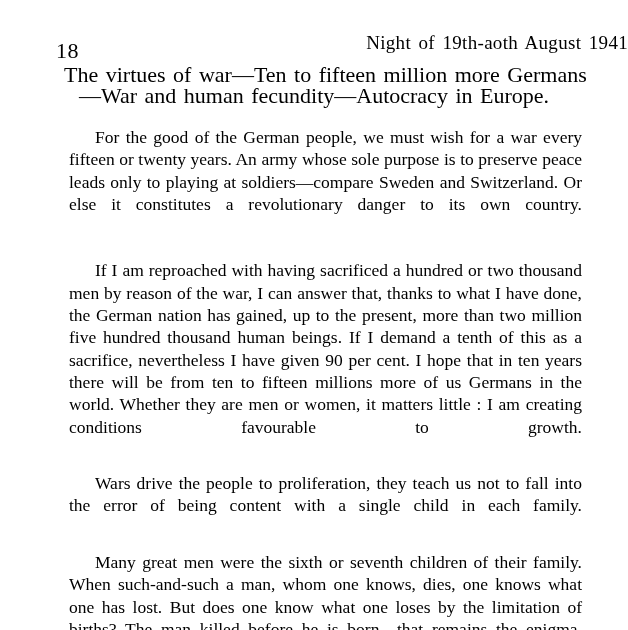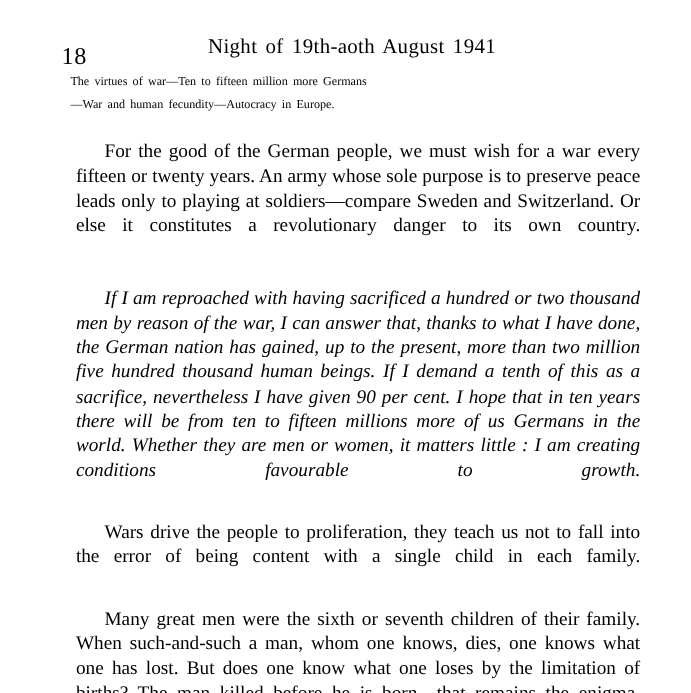--- a/index.html
+++ b/index.html
@@ -37,37 +37,37 @@
     font-size: 22px;
     font-weight: normal;
     letter-spacing: 0.5px;
     line-height: 26px;
   }
   .head-title {
     position: absolute;
     left: 0;
     top: 0;
     width: 628px;
-    text-align: center;
+    text-align: right;
     font-size: 19px;
     line-height: 26px;
     letter-spacing: 0.3px;
     word-spacing: 2.5px;
     padding-left: 12px;
     box-sizing: border-box;
   }
 
   
   .summary {
     position: absolute;
     left: 64px;
     top: 64px;
     width: 500px;
-    text-align: left;
-    font-size: 11px;
+    text-align: center;
+    font-size: 22px;
     line-height: 21px;
     word-spacing: 2px;
   }
   .summary-line {
     display: block;
     white-space: nowrap;
   }
 
   
   .body-text {
@@ -80,21 +80,20 @@
     margin: 12px;
     font-size: 17.5px;
     line-height: 22.3px;
     text-align: justify;
     text-indent: 26px;
     -webkit-hyphens: none;
     hyphens: none;
   }
   p.para.gap-before {
     margin-top: 22px;
-    font-style: italic;
   }
   
   p.para::after {
     content: "";
     display: inline-block;
     width: 100%;
   }
 </style>
 </head>
 <body>

